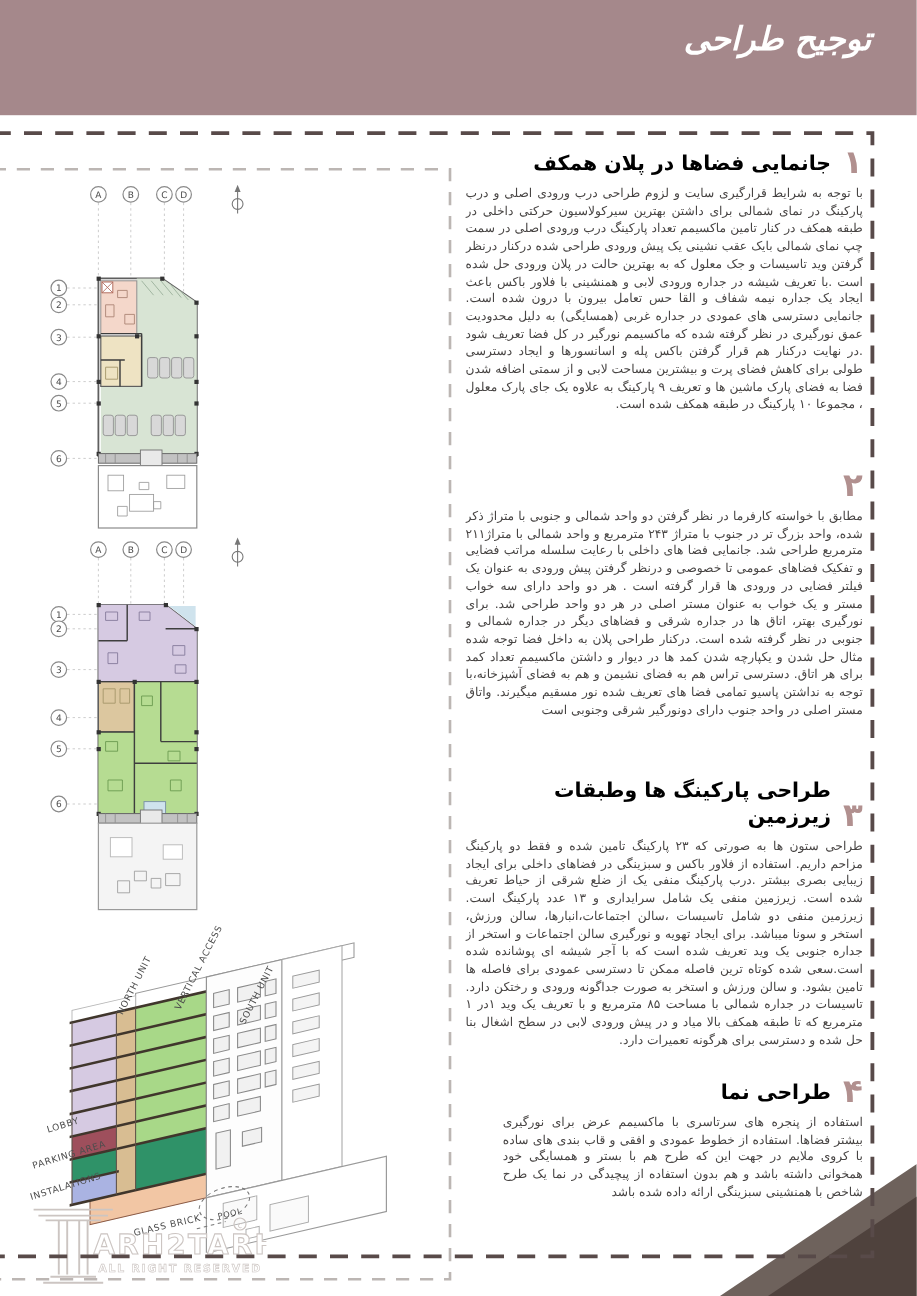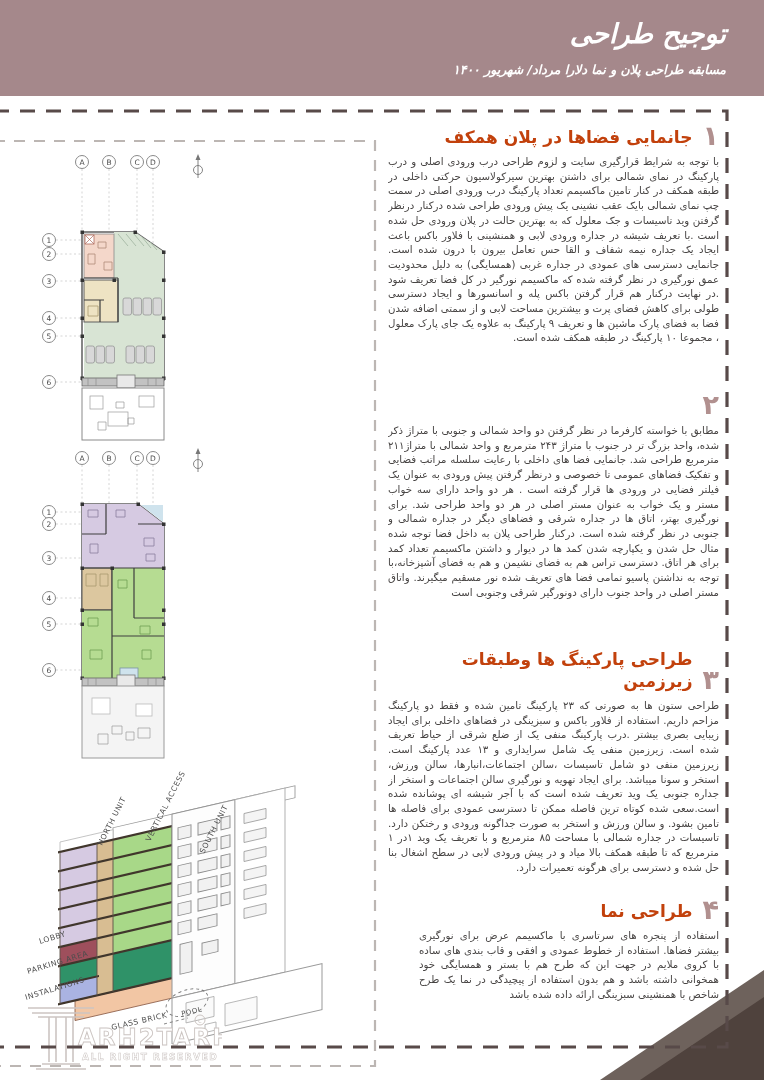--- a/index.html
+++ b/index.html
@@ -9,21 +9,21 @@
   
   .header{position:absolute; left:0; top:0; width:764px; height:96px; background:#a5888b;
           direction:rtl; color:#ffffff;font-style:italic;}
   .header .title{position:absolute; right:38px; top:18px; font-size:27px; font-weight:bold; letter-spacing:0;}
   .header .subtitle{position:absolute; right:38px; top:62px; font-size:12.5px; font-weight:600;}
 
   
   .sec{position:absolute; left:388px; width:331px; direction:rtl;}
   .sec-head{display:flex; align-items:flex-end; gap:10px;}
   .sec-num{font-size:27px; line-height:24px; font-weight:bold; color:#b1908f;}
-  .sec-title{font-size:17px; font-weight:bold; color:#c2410c; margin:0; line-height:22px;}
+  .sec-title{font-size:17px; font-weight:bold; color:#000000; margin:0; line-height:22px;}
   .sec-body{margin-top:7px; font-size:10.2px; line-height:14.7px; color:#474443;
             text-align:justify; overflow:hidden;}
   #sec1{top:124px;} #sec1 .sec-body{max-height:238px;}
   #sec2{top:393px;} #sec2 .sec-body{max-height:228px;}
   #sec3{top:648px;} #sec3 .sec-body{max-height:224px;}
   #sec4{top:898px;} #sec4 .sec-body{max-height:108px; width:300px;margin-left:28px;}
 
   
   .plan1{position:absolute; left:38px; top:150px;}
   .plan2{position:absolute; left:38px; top:446px;}
@@ -41,21 +41,20 @@
   .furn{fill:none; stroke-width:0.8;}
   .axlabel{font-size:7.6px; fill:#4d4d4d; letter-spacing:0.6px;}
 </style>
 </head>
 <body>
 
 <div class="page">
 
   <div class="header">
     <div class="title">توجیح طراحی</div>
-    <div class="subtitle">مسابقه طراحی پلان و نما دلارا مرداد/ شهریور ۱۴۰۰</div>
   </div>
 
   <svg class="plan1" width="230" height="296" viewBox="0 0 230 296">
 
     <g>
       <line x1="160" y1="6" x2="160" y2="28" stroke="#777" stroke-width="0.9"></line>
       <circle cx="160" cy="20" r="4.5" fill="none" stroke="#777" stroke-width="0.9"></circle>
       <polygon points="160,4 157.5,10 162.5,10" fill="#777"></polygon>
     </g>
 

